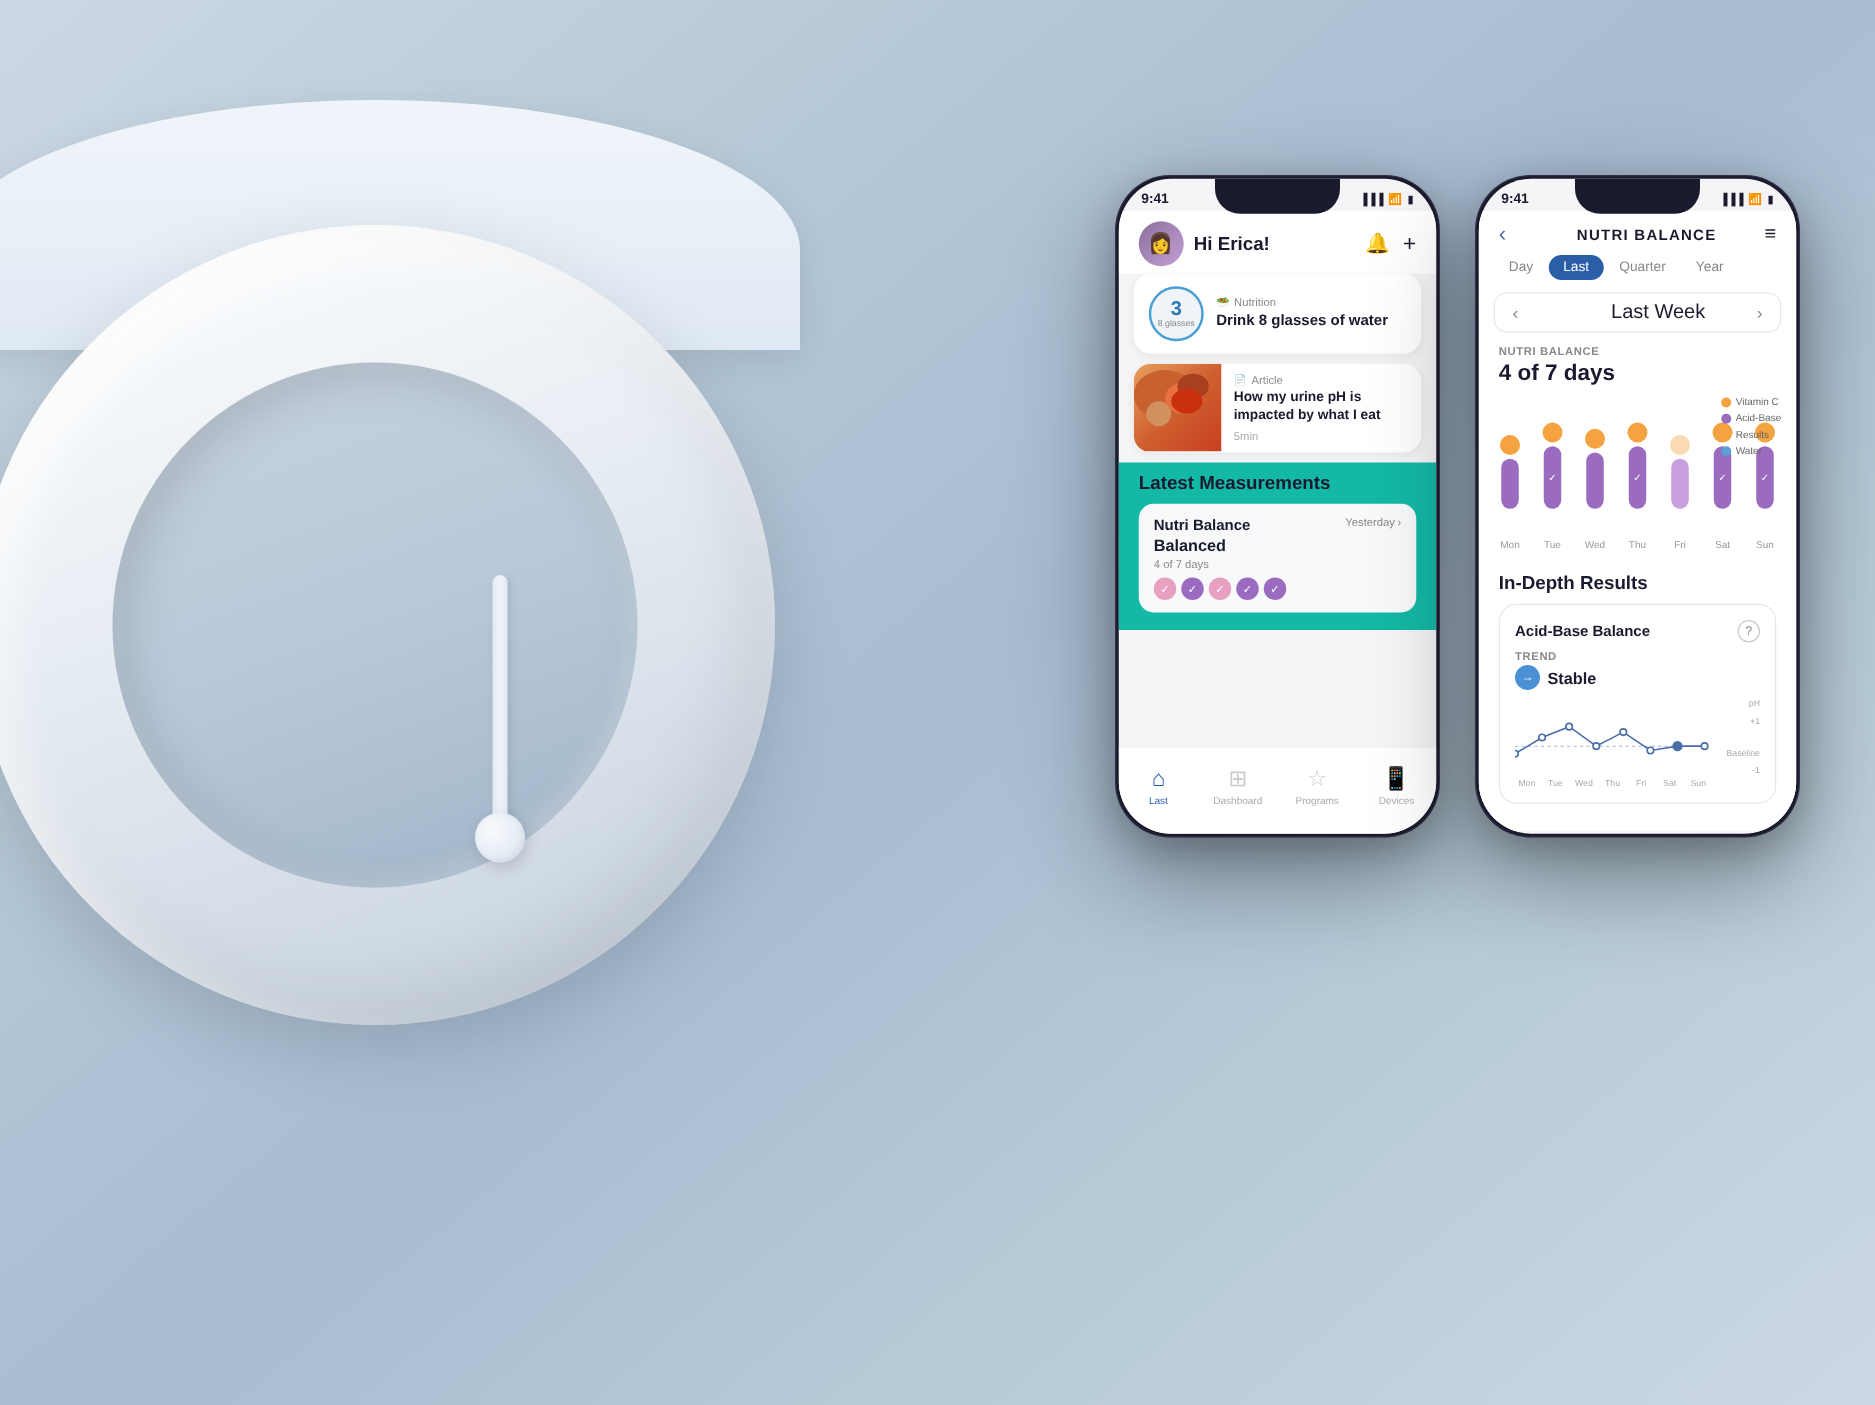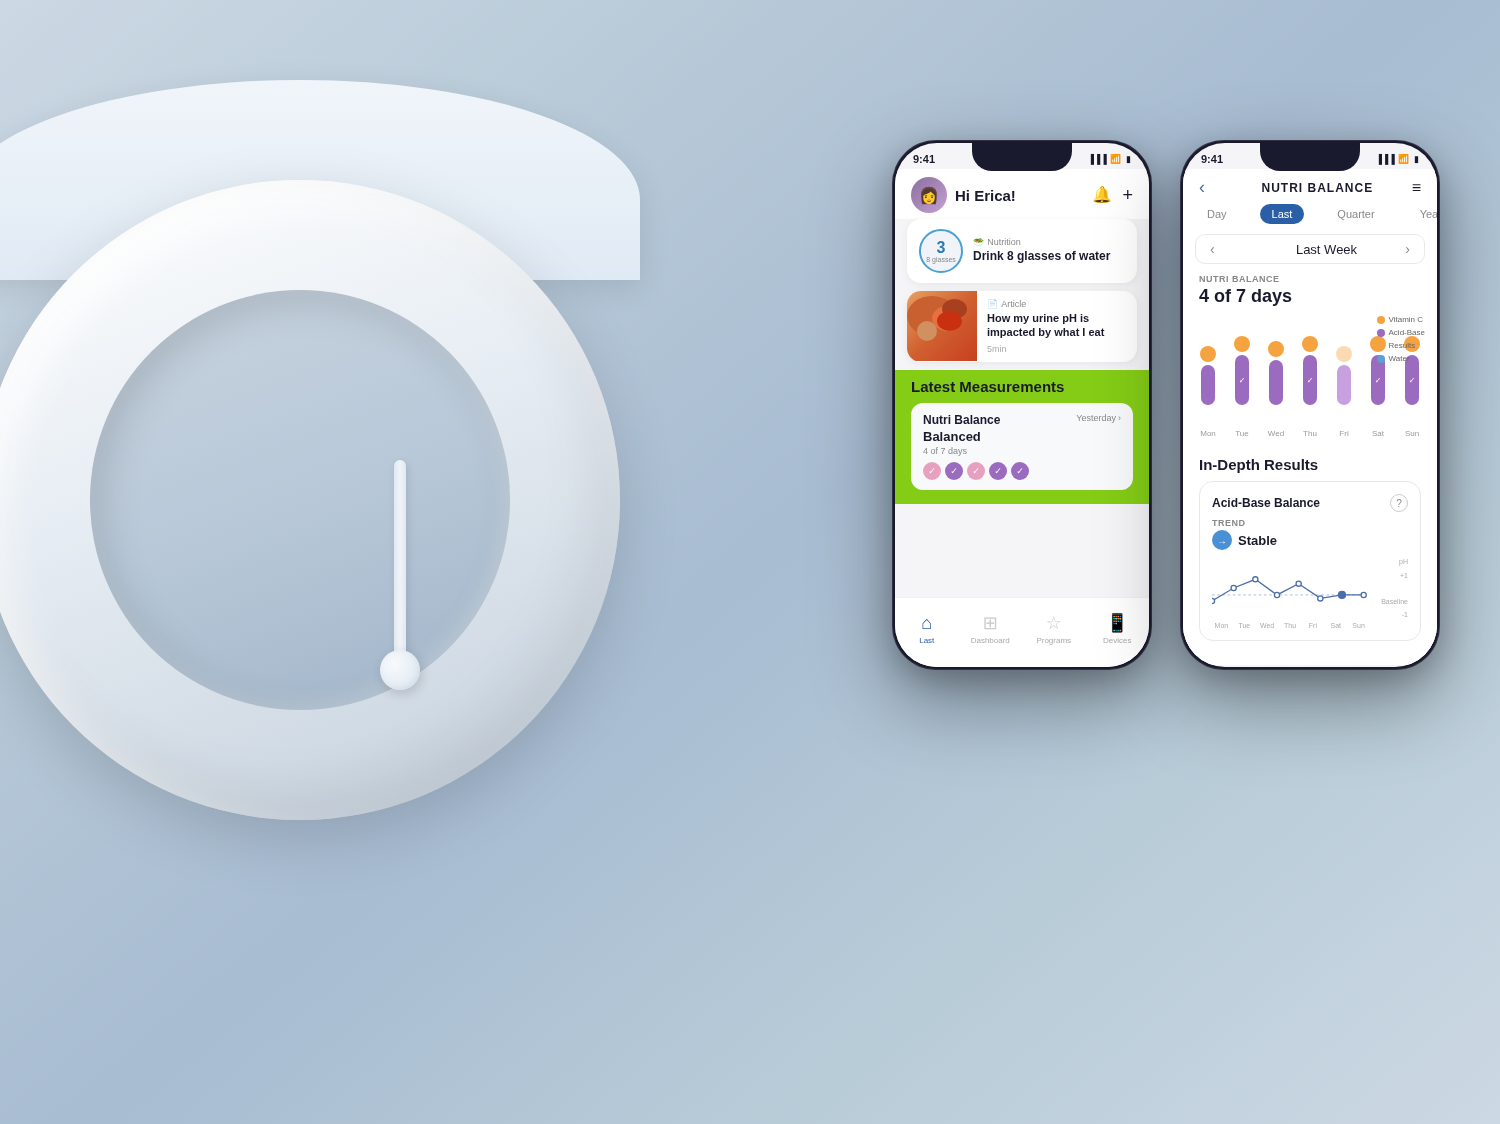--- a/index.html
+++ b/index.html
@@ -271,21 +271,21 @@
       font-weight: 600;
       color: #1a1a2e;
       line-height: 1.3;
       margin-bottom: 4px;
     }
     .article-time {
       font-size: 9px;
       color: #aaa;
     }
     .measurements-section {
-      background: #84cc16;
+      background: #14b8a6;
       margin: 0 0 0;
       padding: 8px 16px 6px;
     }
     .measurements-title {
       font-size: 15px;
       font-weight: 700;
       color: #1a1a2e;
       margin-bottom: 8px;
     }
     .measurement-card {
@@ -407,21 +407,21 @@
       color: #1a1a2e;
       letter-spacing: 1px;
     }
     .p2-menu {
       font-size: 16px;
       color: #1a1a2e;
     }
     .period-tabs {
       display: flex;
       padding: 0 12px;
-      gap: 21px;
+      gap: 0;
       margin-bottom: 10px;
     }
     .period-tab {
       padding: 4px 12px;
       border-radius: 20px;
       font-size: 11px;
       font-weight: 500;
       color: #888;
       background: transparent;
     }
@@ -436,21 +436,21 @@
       padding: 6px 14px;
       border: 1px solid #e8e8e8;
       border-radius: 10px;
       margin: 0 12px 10px;
     }
     .week-nav-arrow {
       color: #888;
       font-size: 14px;
     }
     .week-nav-text {
-      font-size: 13px;
+      font-size: 16px;
       font-weight: 500;
       color: #1a1a2e;
       padding-left: 33px;
     }
     .nutri-summary {
       padding: 0 16px 8px;
     }
     .nutri-label {
       font-size: 9px;
       font-weight: 600;

